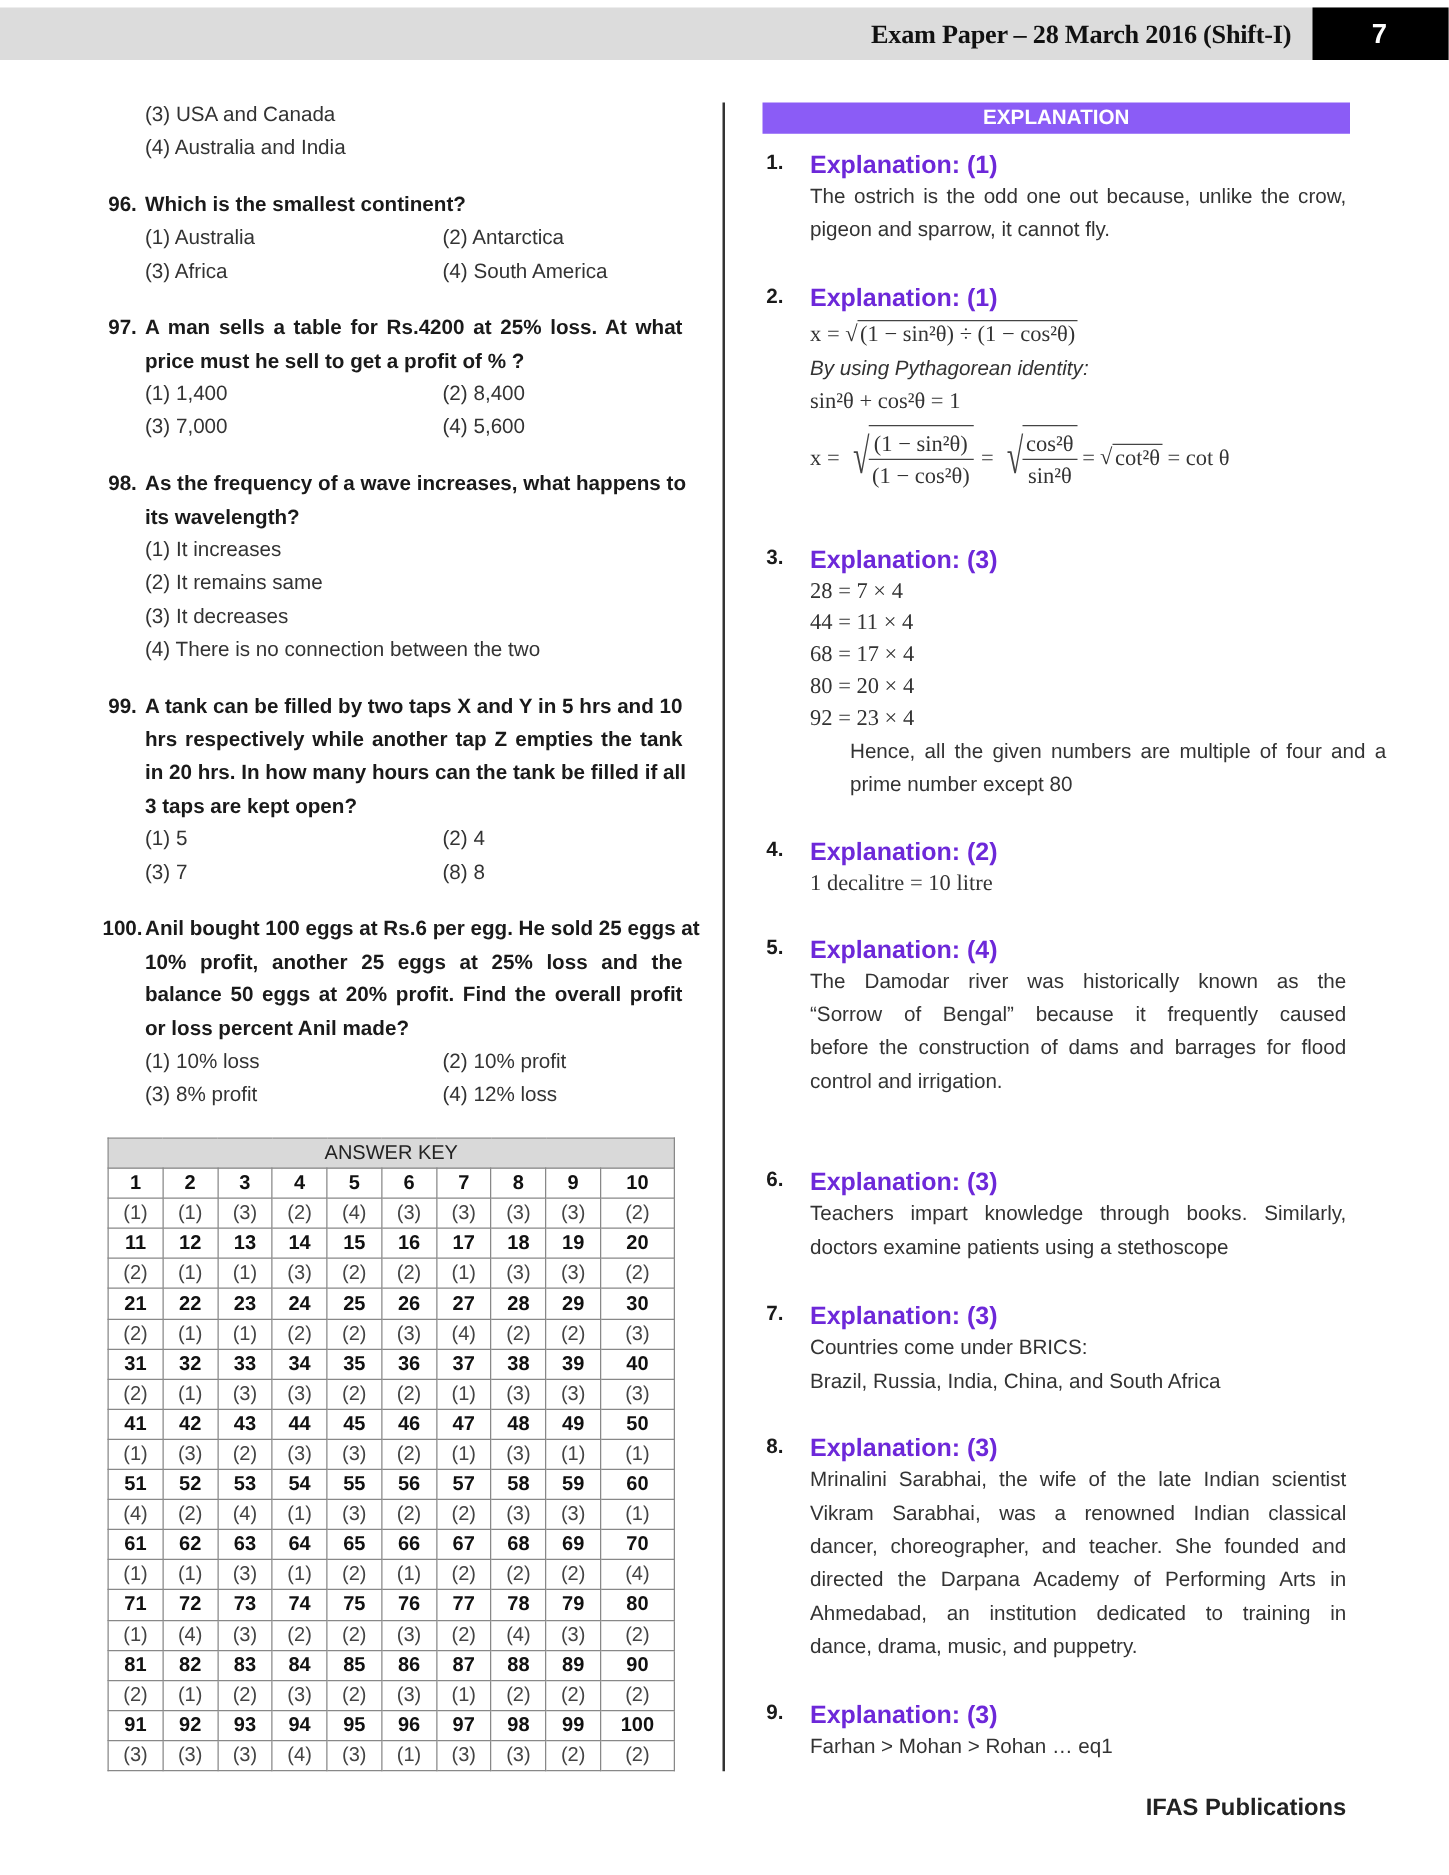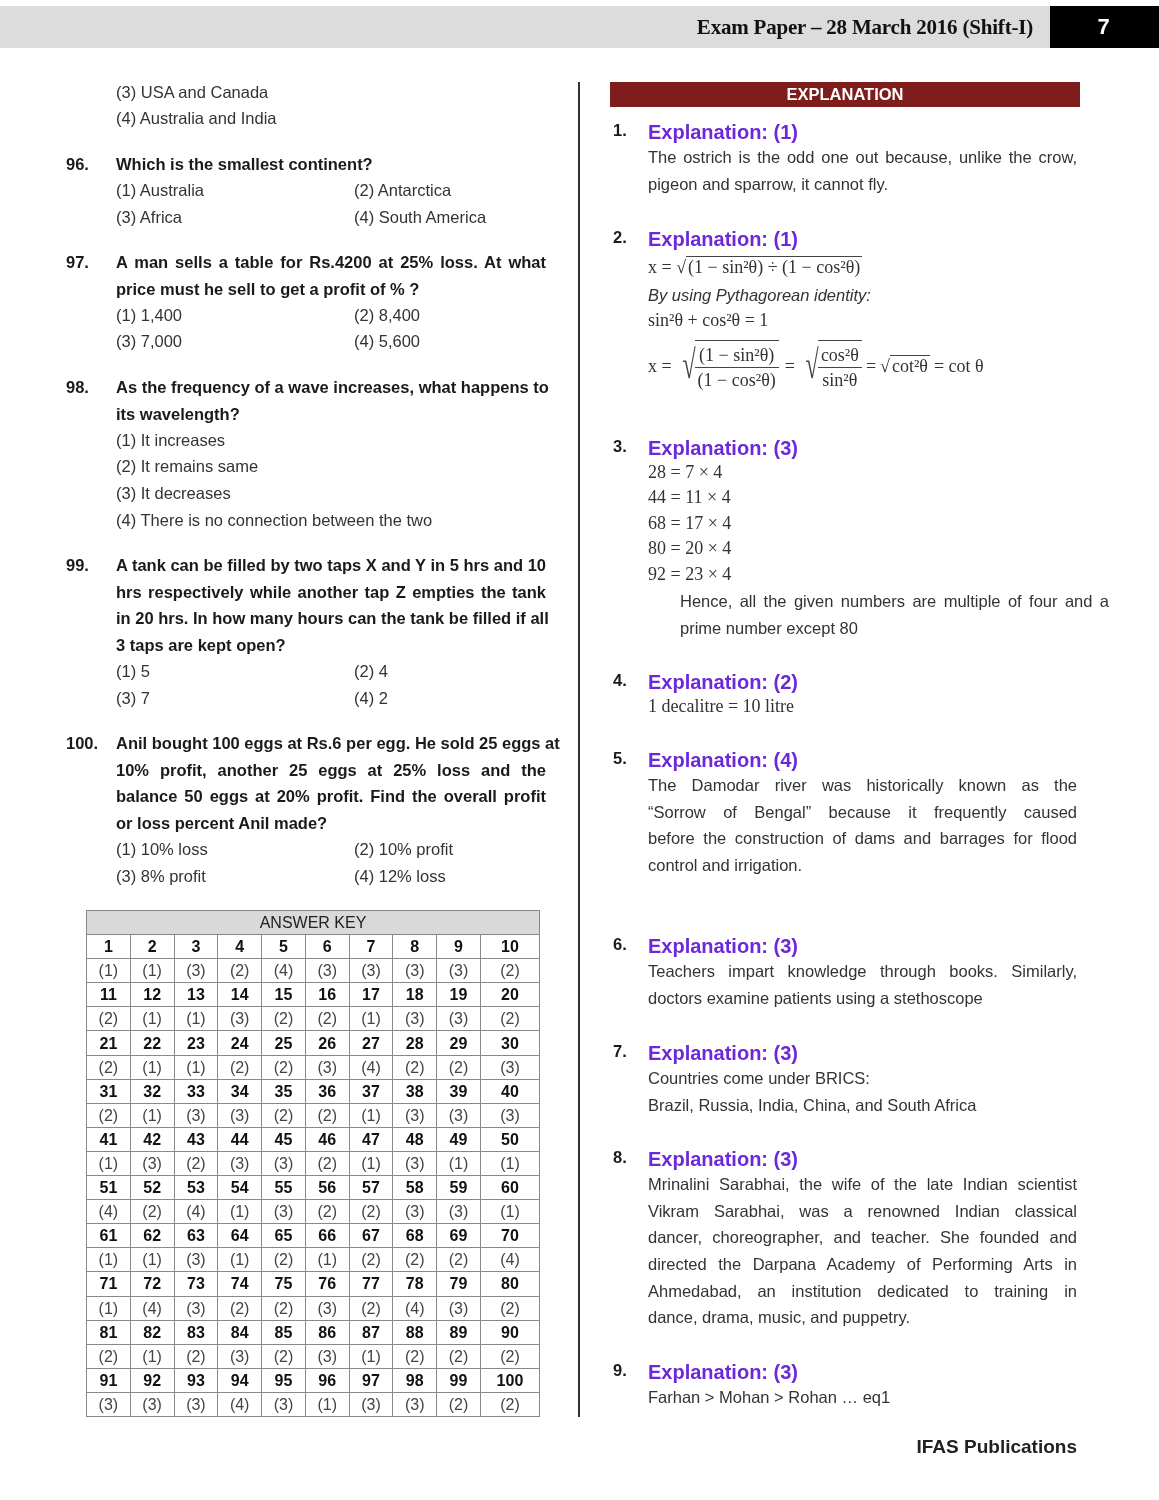--- a/index.html
+++ b/index.html
@@ -10,35 +10,35 @@
   .header-title { position: absolute; right: 126px; top: 0; height: 42px; line-height: 42px; font-family: "Liberation Serif", "DejaVu Serif", serif; font-weight: bold; font-size: 21px; color: #111; letter-spacing: -0.2px; }
   .page-num-box { position: absolute; left: 1050px; top: 0; width: 109px; height: 42px; background: #000; }
   .page-num { position: absolute; left: 0; right: 0; top: 0; text-align: center; line-height: 42px; color: #fff; font-weight: bold; font-size: 22px; font-family: "Liberation Sans", sans-serif; transform: translateX(-1px); }
   .page-num-box .page-num { width: 109px; }
 
   
   .divider { position: absolute; left: 578px; top: 82px; width: 2px; height: 1335px; background: #333; }
 
   
   .left-col { position: absolute; left: 0; top: 0; width: 578px; }
-  .qnum { position: absolute; font-size: 16.5px; font-weight: bold; color: #1a1a1a; text-align: left; width: 40px; }
+  .qnum { position: absolute; font-size: 16.5px; font-weight: bold; color: #1a1a1a; text-align: center; width: 40px; margin-left: 12px; }
   .qtext { position: absolute; font-size: 16.5px; font-weight: bold; color: #1a1a1a; width: 430px; line-height: 26.5px; text-align: justify; }
   .qtext .line { display: block; text-align: justify; text-align-last: justify; white-space: nowrap; height: 26.5px; }
   .qtext .line.last { text-align-last: left; }
   .opt { position: absolute; font-size: 16.5px; color: #333; white-space: nowrap; }
 
   
   .answer-key { position: absolute; left: 86px; top: 910px; width: 454px; border-collapse: collapse; font-size: 16px; }
   .answer-key td, .answer-key th { border: 1px solid #888; text-align: center; padding: 0; height: 23.1px; line-height: 23px; }
   .answer-key th { background: #d9d9d9; font-weight: normal; font-size: 16px; color: #222; }
   .answer-key tr.num-row td { font-weight: bold; color: #111; }
   .answer-key tr.ans-row td { color: #444; }
 
   
-  .expl-banner { position: absolute; left: 610px; top: 82px; width: 470px; height: 25px; background: #7f1d1d; color: #fff; font-weight: bold; font-size: 16.5px; text-align: center; line-height: 25px; }
+  .expl-banner { position: absolute; left: 610px; top: 82px; width: 470px; height: 25px; background: #8b5cf6; color: #fff; font-weight: bold; font-size: 16.5px; text-align: center; line-height: 25px; }
   .enum { position: absolute; left: 613px; font-size: 16.5px; font-weight: bold; color: #1a1a1a; }
   .ehead { position: absolute; left: 648px; font-size: 20px; font-weight: bold; color: #6d28d9; }
   .ebody { position: absolute; left: 648px; width: 429px; font-size: 16.5px; color: #333; line-height: 26.7px; }
   .ebody .line { display: block; white-space: nowrap; text-align: justify; text-align-last: justify; height: 26.7px; }
   .ebody .line.last { text-align-last: left; }
   .math { position: absolute; left: 648px; font-family: "Liberation Serif", "DejaVu Serif", serif; font-size: 18px; color: #333; white-space: nowrap; }
   .sqrt { display: inline-block; border-top: 1.3px solid #444; padding: 0 2px; }
   .frac { display: inline-block; vertical-align: middle; text-align: center; }
   .frac .num { display: block; border-bottom: 1.3px solid #444; padding: 0 3px; line-height: 24px; }
   .frac .den { display: block; padding: 0 3px; line-height: 24px; }
@@ -97,21 +97,21 @@
   <div class="qnum" style="left:66px; top:556px;">99.</div>
   <div class="qtext" style="left:116px; top:552px;">
     <span class="line">A tank can be filled by two taps X and Y in 5 hrs and 10</span>
     <span class="line">hrs respectively while another tap Z empties the tank</span>
     <span class="line">in 20 hrs. In how many hours can the tank be filled if all</span>
     <span class="line last">3 taps are kept open?</span>
   </div>
   <div class="opt" style="left:116px; top:662px;">(1) 5</div>
   <div class="opt" style="left:354px; top:662px;">(2) 4</div>
   <div class="opt" style="left:116px; top:689px;">(3) 7</div>
-  <div class="opt" style="left:354px; top:689px;">(4) 2</div>
+  <div class="opt" style="left:354px; top:689px;">(8) 8</div>
 
   <div class="qnum" style="left:66px; top:734px;">100.</div>
   <div class="qtext" style="left:116px; top:730px;">
     <span class="line">Anil bought 100 eggs at Rs.6 per egg. He sold 25 eggs at</span>
     <span class="line">10% profit, another 25 eggs at 25% loss and the</span>
     <span class="line">balance 50 eggs at 20% profit. Find the overall profit</span>
     <span class="line last">or loss percent Anil made?</span>
   </div>
   <div class="opt" style="left:116px; top:840px;">(1) 10% loss</div>
   <div class="opt" style="left:354px; top:840px;">(2) 10% profit</div>

